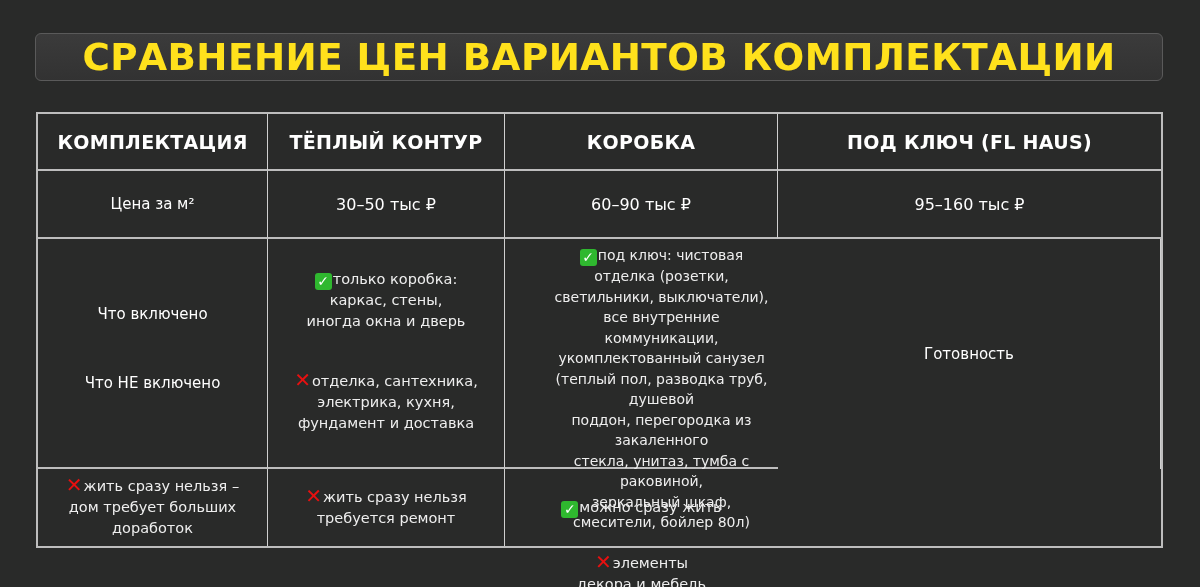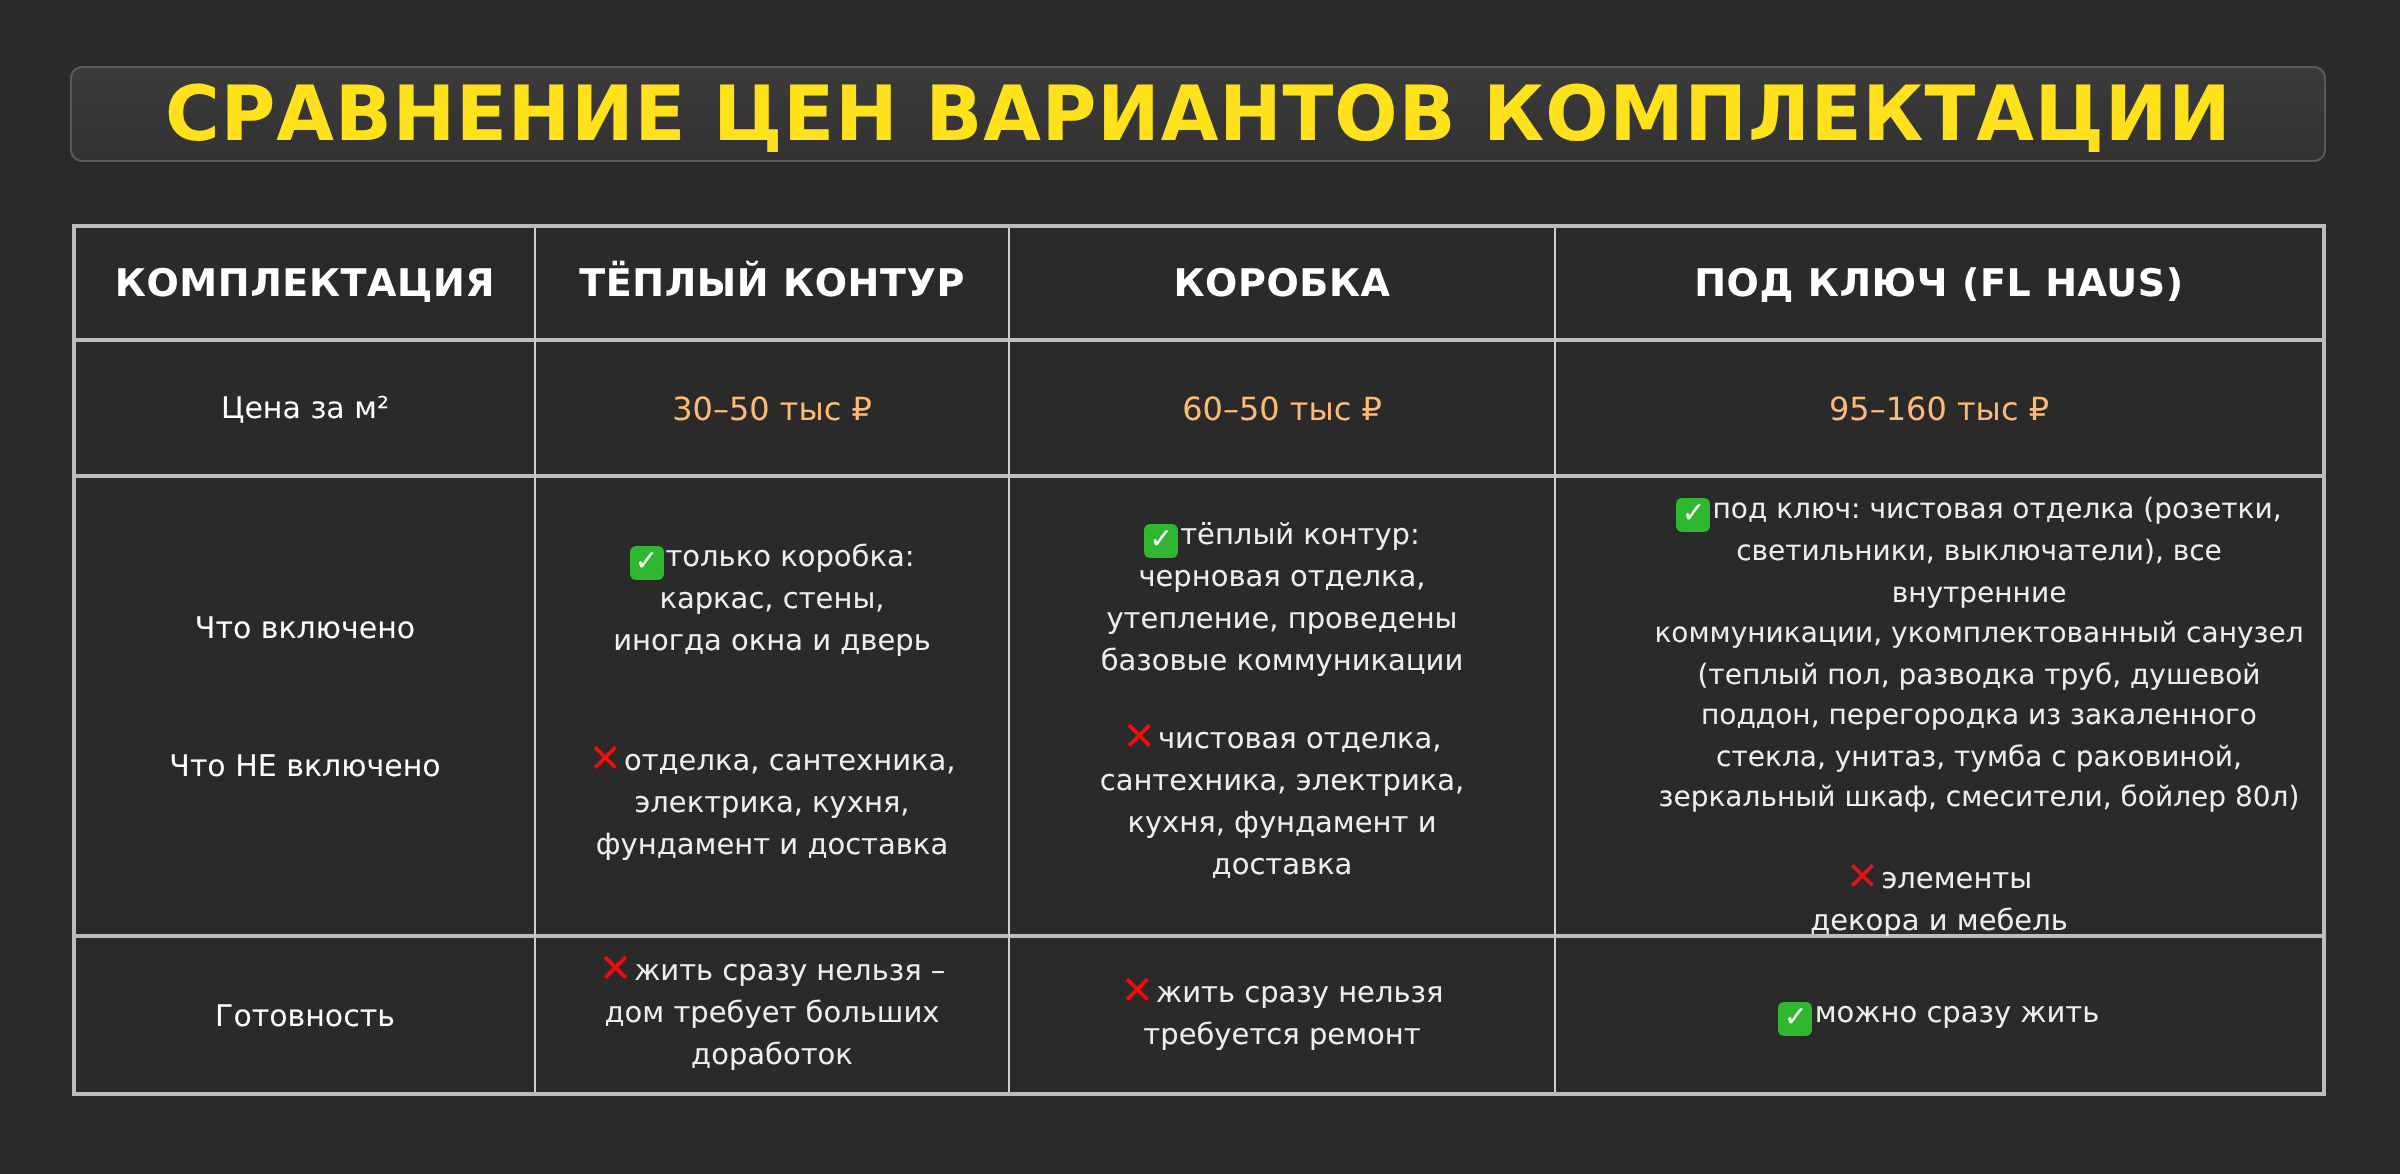--- a/index.html
+++ b/index.html
@@ -67,21 +67,21 @@
       color: #ffffff;
       letter-spacing: 0.3px;
     }
     .rowlabel {
       font-weight: normal;
       font-size: 15px;
       color: #ffffff;
     }
     .price {
       font-size: 16px;
-      color: #fdba74;
+      color: #ffffff;
     }
     .block {
       font-size: 14.5px;
       line-height: 21px;
       color: #eeeeee;
       white-space: pre-line;
     }
     .icon-check {
       display: inline-block;
       width: 17px;
@@ -123,47 +123,37 @@
 
 <div class="table">
 
   <div class="cell head">КОМПЛЕКТАЦИЯ</div>
   <div class="cell head">ТЁПЛЫЙ КОНТУР</div>
   <div class="cell head">КОРОБКА</div>
   <div class="cell head last-col">ПОД КЛЮЧ (FL HAUS)</div>
 
   <div class="cell rowlabel">Цена за м²</div>
   <div class="cell price">30–50 тыс ₽</div>
-  <div class="cell price">60–50 тыс ₽</div>
+  <div class="cell price">60–90 тыс ₽</div>
   <div class="cell price last-col">95–160 тыс ₽</div>
 
   <div class="cell rowlabel labels-col">
     <div>Что включено</div>
     <div>Что НЕ включено</div>
   </div>
 
   <div class="cell split">
     <div class="block"><span class="icon-check">✓</span><span>только коробка:
 каркас, стены,
 иногда окна и дверь</span></div>
     <div class="block"><span class="icon-cross">✕</span><span>отделка, сантехника,
 электрика, кухня,
 фундамент и доставка</span></div>
   </div>
 
-  <div class="cell split">
-    <div class="block"><span class="icon-check">✓</span><span>тёплый контур:
-черновая отделка,
-утепление, проведены
-базовые коммуникации</span></div>
-    <div class="block"><span class="icon-cross">✕</span><span>чистовая отделка,
-сантехника, электрика,
-кухня, фундамент и
-доставка</span></div>
-  </div>
 
   <div class="cell split last-col" style="justify-content:flex-start; padding-top:6px;">
     <div class="block" style="font-size:14px; line-height:20.5px;margin-left:40px;"><span class="icon-check">✓</span><span>под ключ: чистовая отделка (розетки,
 светильники, выключатели), все внутренние
 коммуникации, укомплектованный санузел
 (теплый пол, разводка труб, душевой
 поддон, перегородка из закаленного
 стекла, унитаз, тумба с раковиной,
 зеркальный шкаф, смесители, бойлер 80л)</span></div>
     <div class="block" style="margin-top:20px;"><span class="icon-cross">✕</span><span>элементы

